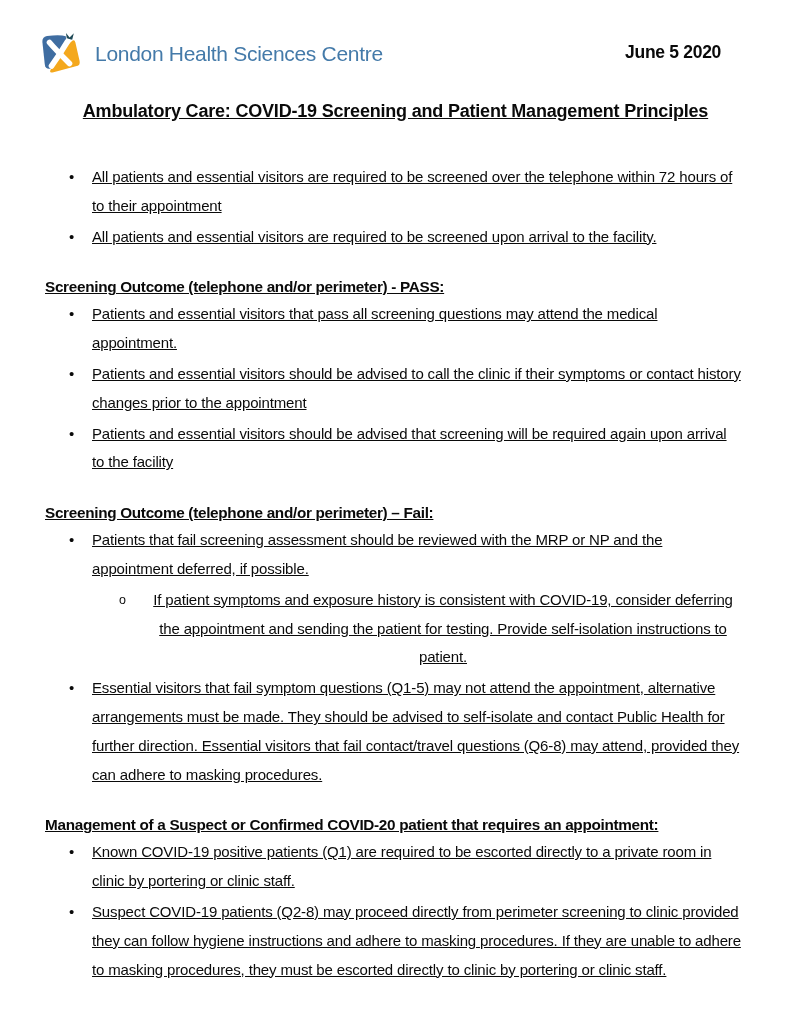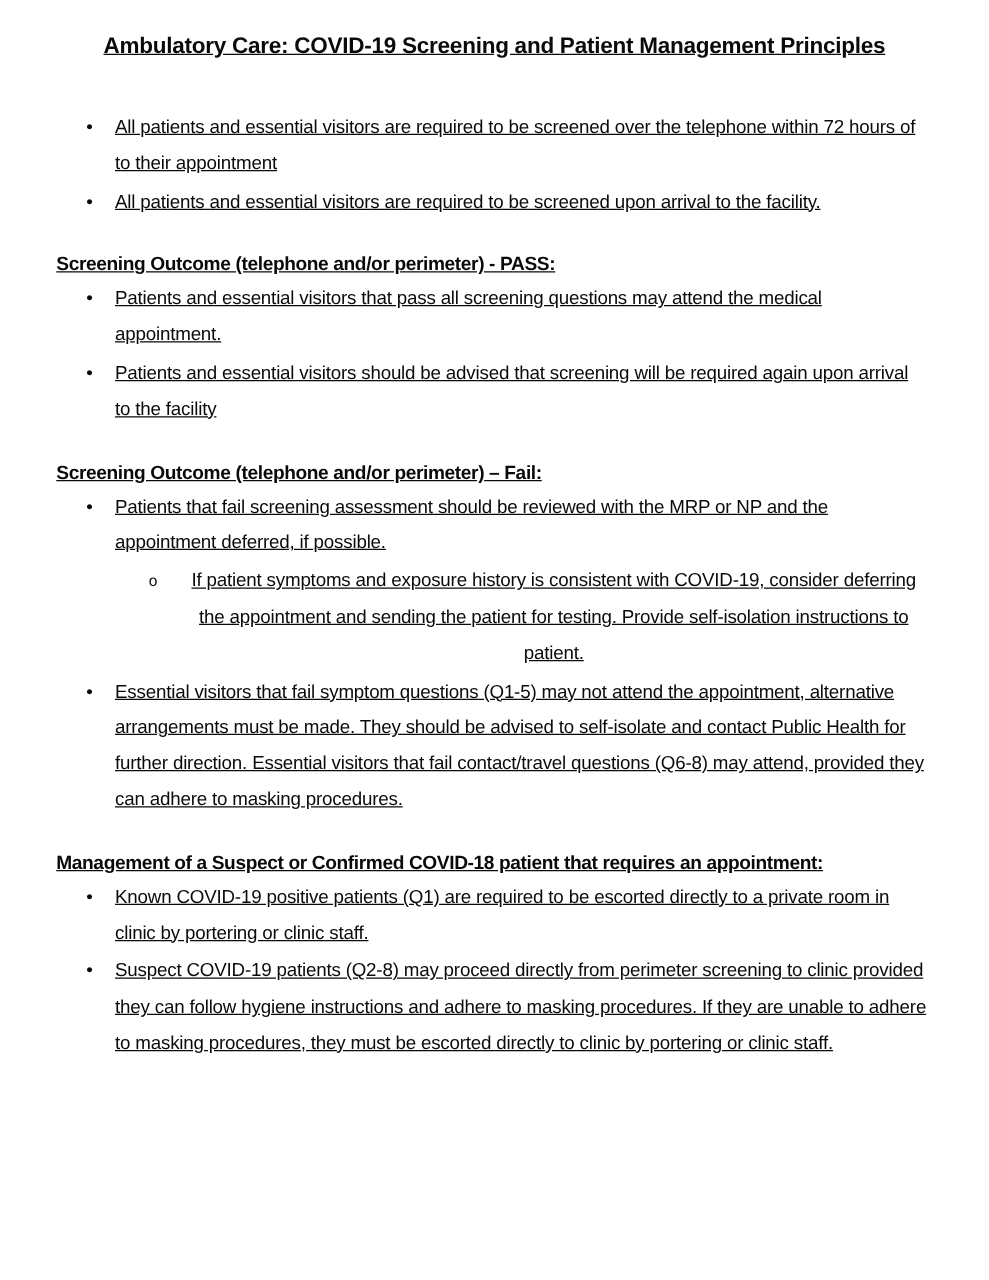--- a/index.html
+++ b/index.html
@@ -29,51 +29,65 @@
   .bullet::before { content:"\2022"; position:absolute; left:24px; top:0; }
   .bullet.lvl2 { padding-left:100px;text-align:center; }
   .bullet.lvl2::before { content:"o"; left:74px; font-size:12.5px; top:2px; }
   .bold { font-weight:bold; }
 </style>
 </head>
 <body>
 
 <div class="page">
 
+  <div class="header">
+    <div class="logo">
+      <svg class="logo-icon" viewBox="0 0 44 42" xmlns="http://www.w3.org/2000/svg" aria-hidden="true">
+        <path d="M27 0 L30.6 4.6 L34.8 0.2 L33.2 6.8 L27.8 5.6 Z" fill="#1e4956"></path>
+        <path d="M8 3 Q3 3.8 3.4 9 L5.8 31.5 Q6.5 36.8 11.8 35.6 L25.5 32 Q29.8 30.4 29.3 25.5 L26.8 3.2 Q21 1.4 8 3 Z" fill="#3f6da1"></path>
+        <path d="M32.5 8.5 Q35.4 5.6 36.4 9.6 L40.6 28 Q41.6 32.8 36.8 33.2 L14.5 39.2 Q9.4 40.8 12 36 L21.6 18.4 Z" fill="#f4a81d"></path>
+        <path d="M10.5 9.5 C16 16 24 24 30.5 30.5" stroke="#ffffff" stroke-width="5.6" fill="none" stroke-linecap="round"></path>
+        <path d="M28.5 8.5 C24 16 17.5 26 12.5 33" stroke="#ffffff" stroke-width="5.6" fill="none" stroke-linecap="round"></path>
+      </svg>
+      <span class="logo-text">London Health Sciences Centre</span>
+    </div>
+    <div class="doc-date">June 5 2020</div>
+  </div>
 
   <div class="doc-title">Ambulatory Care: COVID-19 Screening and Patient Management Principles</div>
 
   <div class="content">
 
     <div class="section">
       <div class="bullets">
         <div class="bullet"><span>All patients and essential visitors are required to be screened over the telephone within 72 hours of to their appointment</span></div>
         <div class="bullet"><span>All patients and essential visitors are required to be screened upon arrival to the facility.</span></div>
       </div>
     </div>
 
     <div class="section">
       <div class="section-heading">Screening Outcome (telephone and/or perimeter) - PASS:</div>
       <div class="bullets">
         <div class="bullet"><span>Patients and essential visitors that pass all screening questions may attend the medical appointment.</span></div>
+        <div class="bullet"><span>Patients and essential visitors should be advised to call the clinic if their symptoms or contact history changes prior to the appointment</span></div>
         <div class="bullet"><span>Patients and essential visitors should be advised that screening will be required again upon arrival to the facility</span></div>
       </div>
     </div>
 
     <div class="section">
       <div class="section-heading">Screening Outcome (telephone and/or perimeter) – Fail:</div>
       <div class="bullets">
         <div class="bullet"><span>Patients that fail screening assessment should be reviewed with the MRP or NP and the appointment deferred, if possible.</span></div>
         <div class="bullet lvl2"><span>If patient symptoms and exposure history is consistent with COVID-19, consider deferring the appointment and sending the patient for testing. Provide self-isolation instructions to patient.</span></div>
         <div class="bullet"><span>Essential visitors that fail symptom questions (Q1-5) may not attend the appointment, alternative arrangements must be made. They should be advised to self-isolate and contact Public Health for further direction. Essential visitors that fail contact/travel questions (Q6-8) may attend, provided they can adhere to masking procedures.</span></div>
       </div>
     </div>
 
     <div class="section">
-      <div class="section-heading">Management of a Suspect or Confirmed COVID-18 patient that requires an appointment:</div>
+      <div class="section-heading">Management of a Suspect or Confirmed COVID-20 patient that requires an appointment:</div>
       <div class="bullets">
         <div class="bullet"><span>Known COVID-19 positive patients (Q1) are required to be escorted directly to a private room in clinic by portering or clinic staff.</span></div>
         <div class="bullet"><span>Suspect COVID-19 patients (Q2-8) may proceed directly from perimeter screening to clinic provided they can follow hygiene instructions and adhere to masking procedures. If they are unable to adhere to masking procedures, they must be escorted directly to clinic by portering or clinic staff.</span></div>
 
       </div>
     </div>
 
   </div>
 </div>
 

